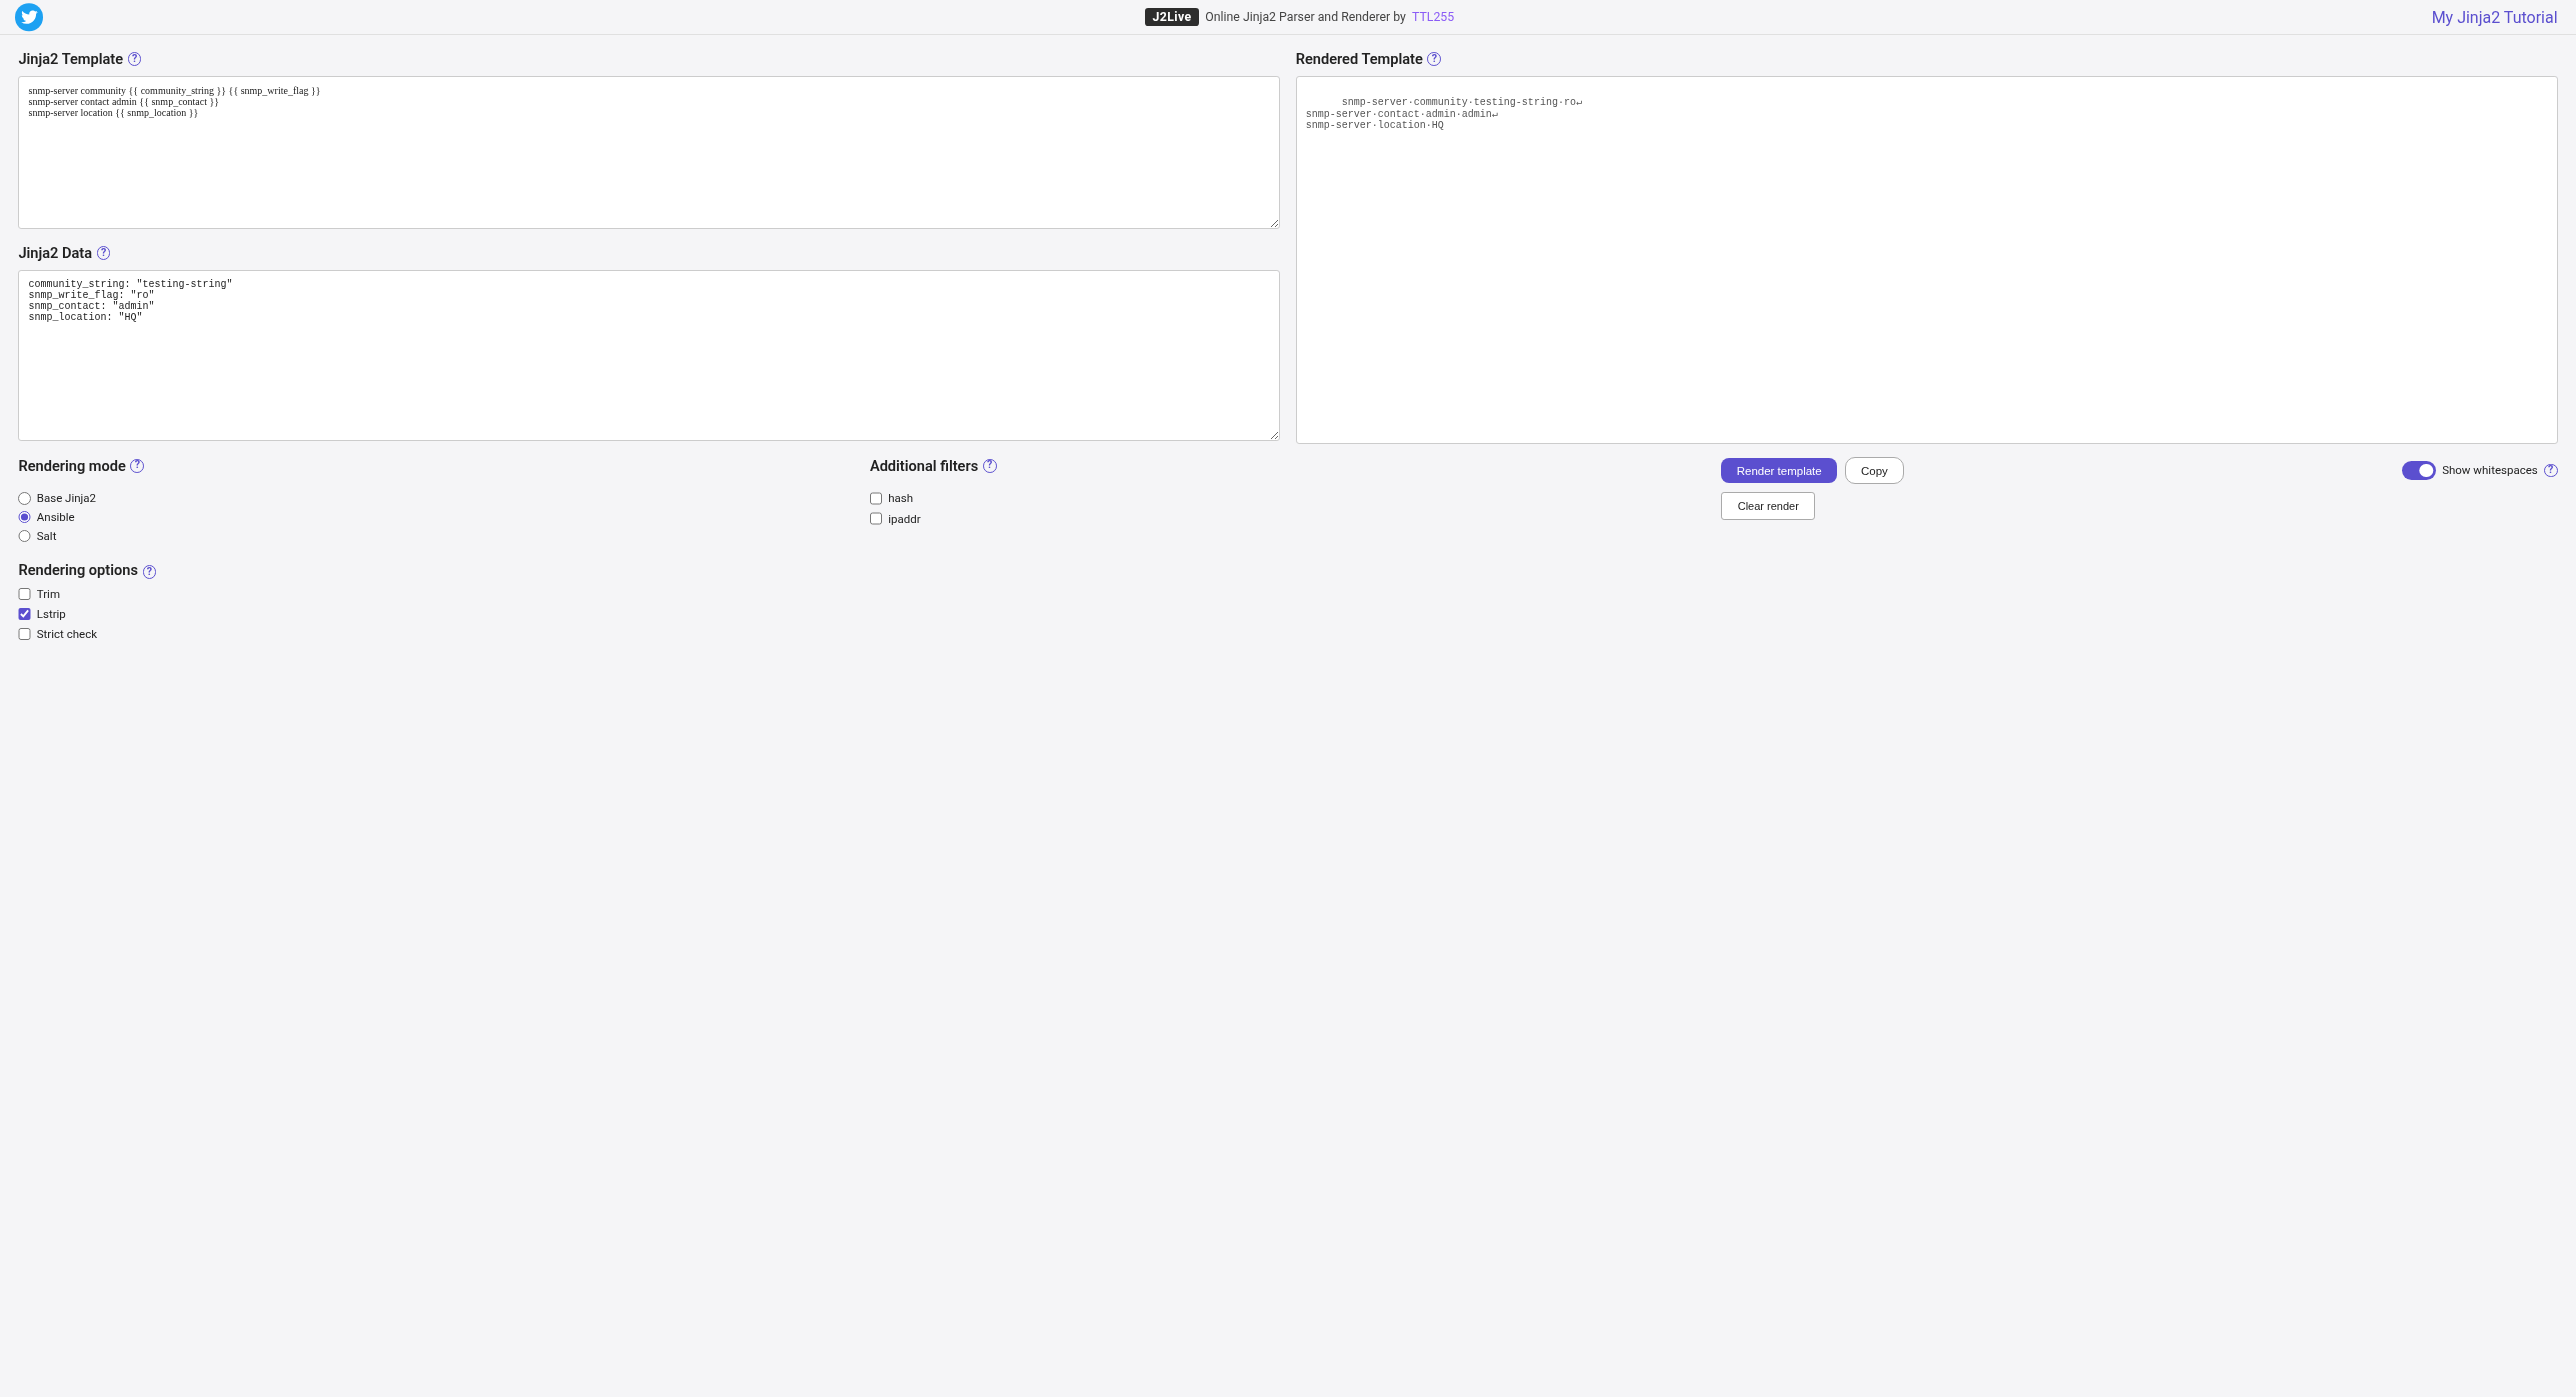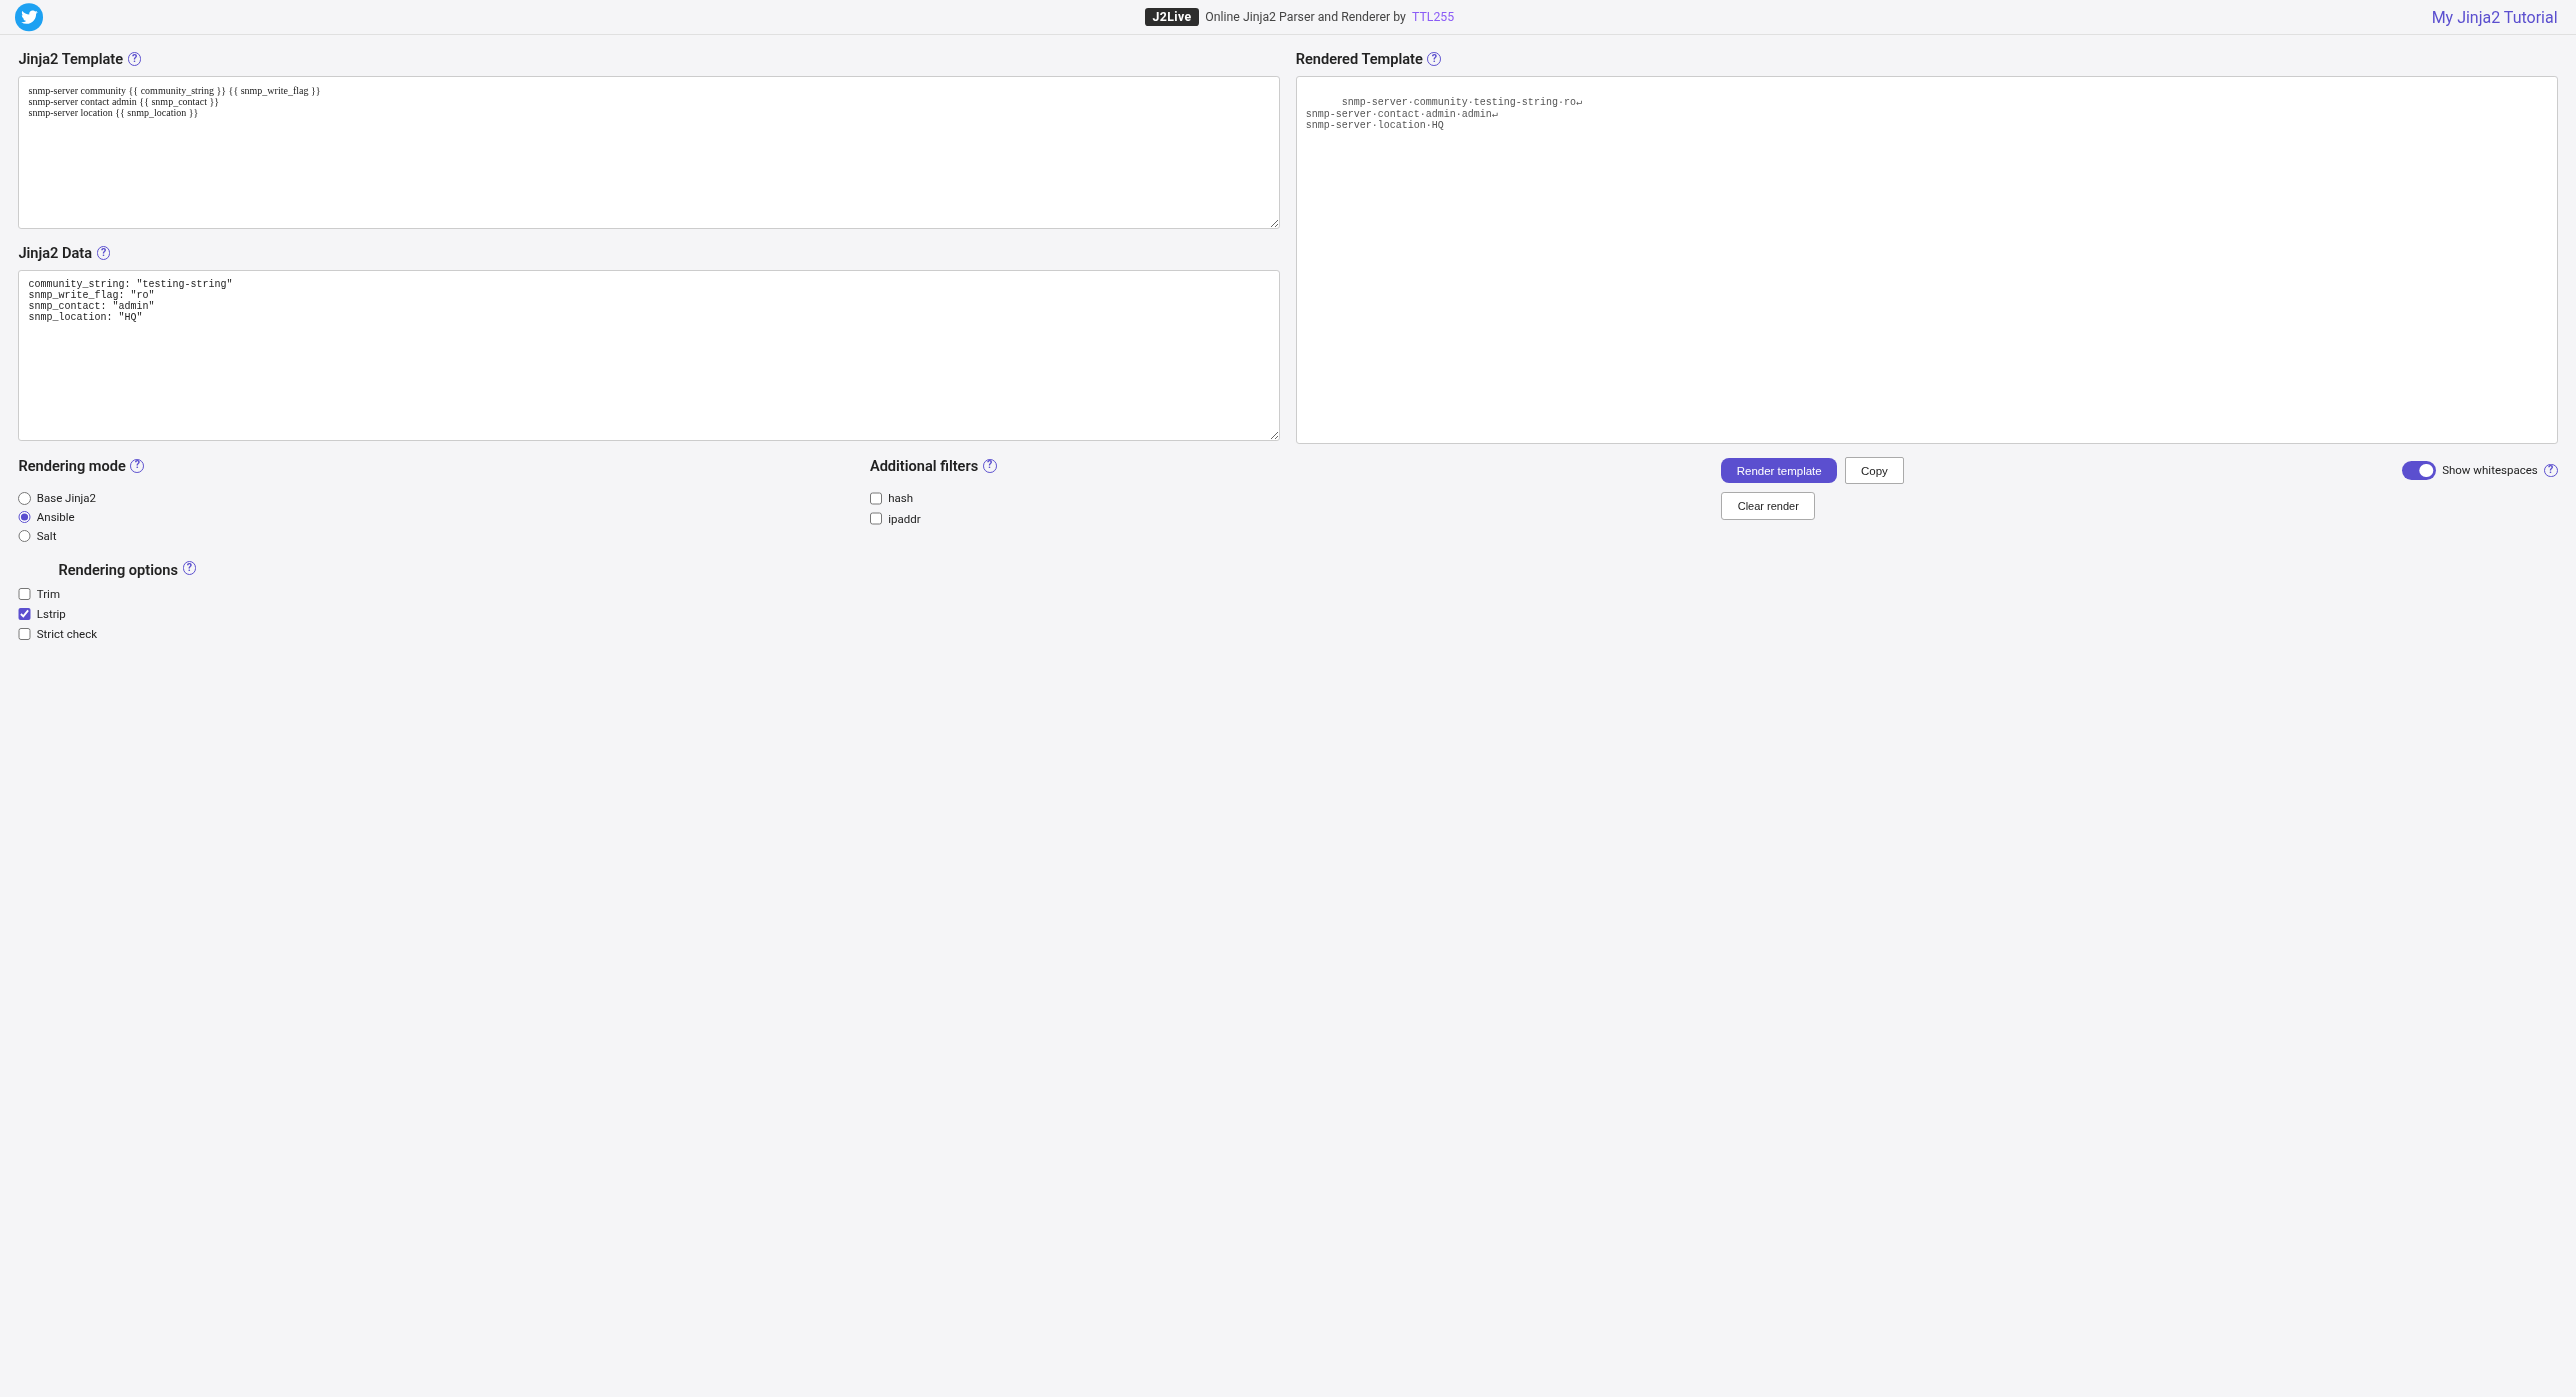--- a/index.html
+++ b/index.html
@@ -228,21 +228,21 @@
       font-size: 11.5px;
       cursor: pointer;
       font-weight: 500;
     }
 
     .btn-copy {
       background: white;
       color: #222;
       border: 1.1px solid #aaa;
       padding: 6.9px 15.3px;
-      border-radius: 2px;
+      border-radius: 10px;
       font-size: 11.5px;
       cursor: pointer;
       font-weight: 500;
     }
 
     .btn-clear {
       background: white;
       color: #222;
       border: 1.1px solid #aaa;
       padding: 6.9px 15.3px;
@@ -325,23 +325,22 @@
       margin-top: 7.7px;
       padding-top: 7.7px;
     }
 
     .options-title {
       font-size: 14.6px;
       font-weight: 600;
       color: #222;
       margin-bottom: 7.7px;
       display: flex;
-      align-items: flex-start;
+      align-items: flex-end;
       gap: 4.6px;
-      margin-left: 40px;
     }
 
     .rendered-text {
       color: #555;
       font-size: 10px;
       font-family: 'Courier New', Courier, monospace;
       white-space: pre;
       margin-top: 16px;
     }
   </style>

